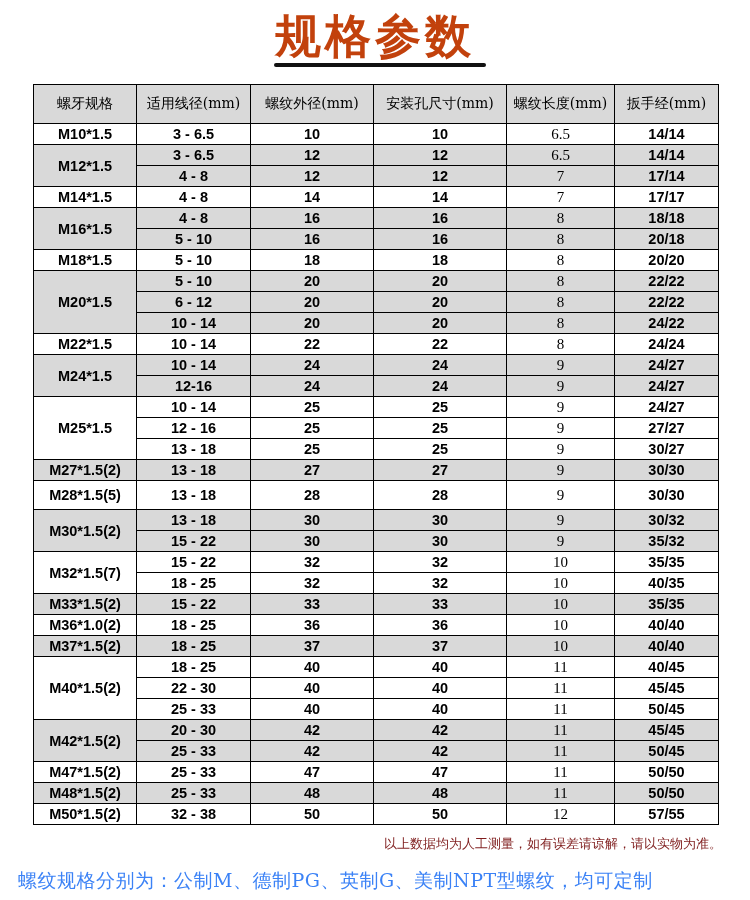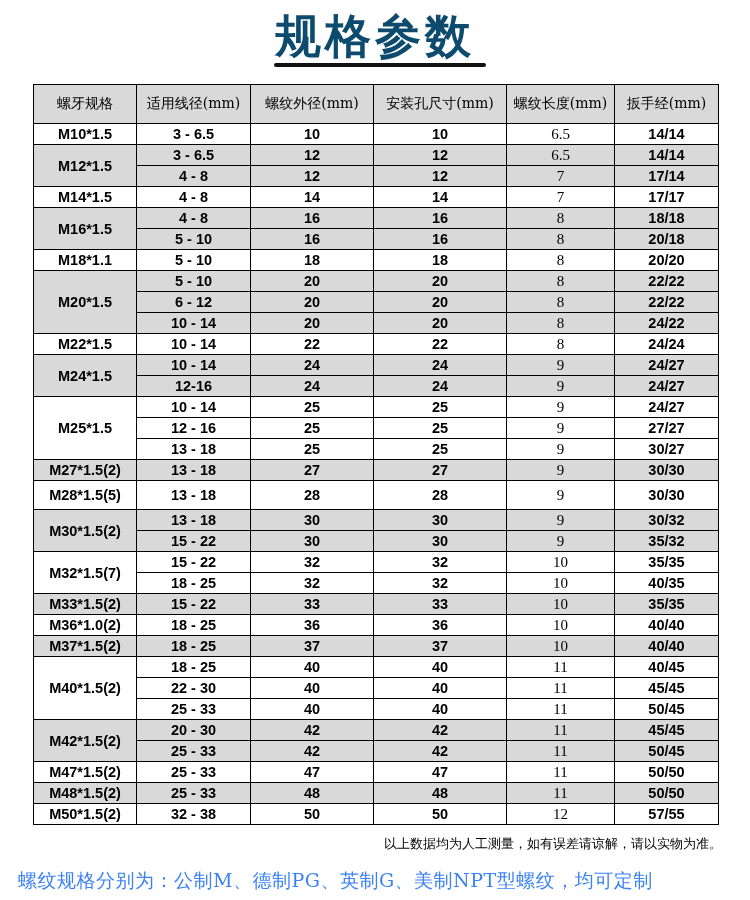--- a/index.html
+++ b/index.html
@@ -1,36 +1,36 @@
 <!DOCTYPE html>
 <html><head>
 <meta charset="utf-8">
 <style>
   html, body { margin: 0; padding: 0; background: #ffffff; }
   body { width: 750px; height: 900px; position: relative; overflow: hidden;
          font-family: "DejaVu Sans", sans-serif; color: #000; }
   .title-wrap { position: absolute; left: 0; top: 8px; width: 750px; text-align: center; }
   .title { display: inline-block; font-family: "DejaVu Serif", serif; font-size: 46px;
-           font-weight: bold; letter-spacing: 4px; line-height: 56px; color: #0c4a6e; }
+           font-weight: bold; letter-spacing: 4px; line-height: 56px; color: #c2410c; }
   .title-underline { position: absolute; left: 274px; top: 63px; width: 212px; height: 4px;
                      background: #111; border-radius: 2px; }
   table.spec { position: absolute; left: 33px; top: 84px; border-collapse: collapse;
                table-layout: fixed; width: 685px; }
   table.spec th, table.spec td { border: 1px solid #000; text-align: center; vertical-align: middle;
                padding: 0; overflow: hidden; white-space: nowrap; }
   table.spec th { height: 38px; background: #d9d9d9; font-family: "DejaVu Serif", serif;
                font-weight: normal; font-size: 14px; }
   table.spec td { height: 20px; font-family: "Liberation Sans", sans-serif; font-weight: bold;
                font-size: 14.5px; line-height: 20px; }
   table.spec td.len { font-family: "Liberation Serif", serif; font-weight: normal; font-size: 15px; margin-top: 43px; }
   tr.tall td { height: 28px; }
   .shade td { background: #d9d9d9; }
   .white td { background: #ffffff; }
   .note { position: absolute; right: 28px; top: 835px; font-family: "DejaVu Serif", serif;
-          font-size: 13px; color: #000000; }
+          font-size: 13px; color: #7f1d1d; }
   .footer { position: absolute; left: 18px; top: 868px; font-family: "DejaVu Serif", serif;
             font-size: 19px; color: #3b82f6; letter-spacing: 0.5px; }
 </style>
 </head>
 <body>
 
 <div class="title-wrap">
   <span class="title">规格参数</span>
 </div>
 <div class="title-underline"></div>
@@ -95,21 +95,21 @@
         <td>18/18</td>
       </tr>
       <tr class="shade">
         <td>5 - 10</td>
         <td>16</td>
         <td>16</td>
         <td class="len">8</td>
         <td>20/18</td>
       </tr>
       <tr class="white">
-        <td rowspan="1">M18*1.1</td>
+        <td rowspan="1">M18*1.5</td>
         <td>5 - 10</td>
         <td>18</td>
         <td>18</td>
         <td class="len">8</td>
         <td>20/20</td>
       </tr>
       <tr class="shade">
         <td rowspan="3">M20*1.5</td>
         <td>5 - 10</td>
         <td>20</td>

